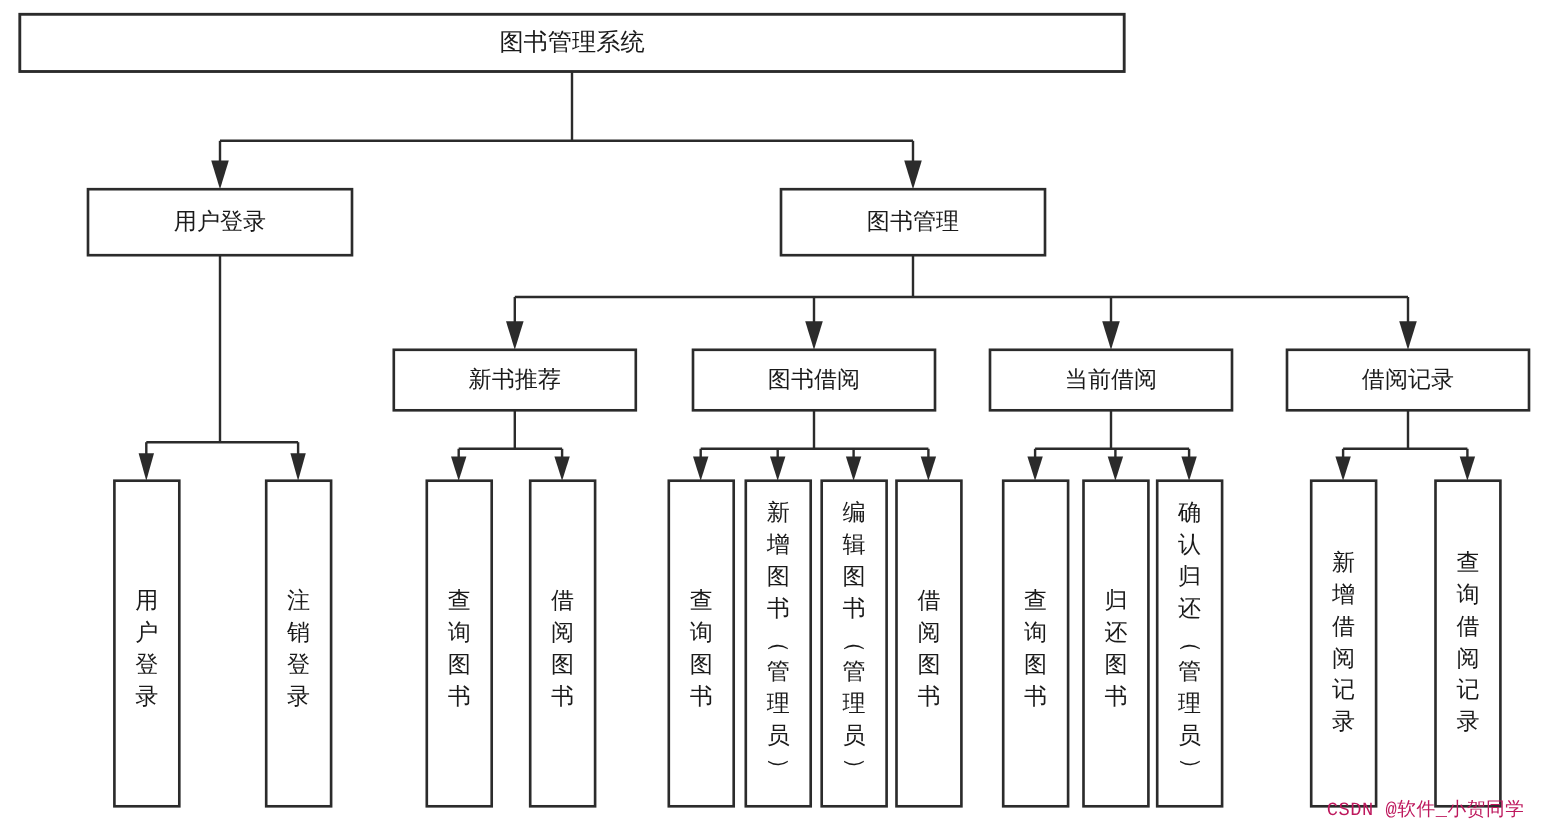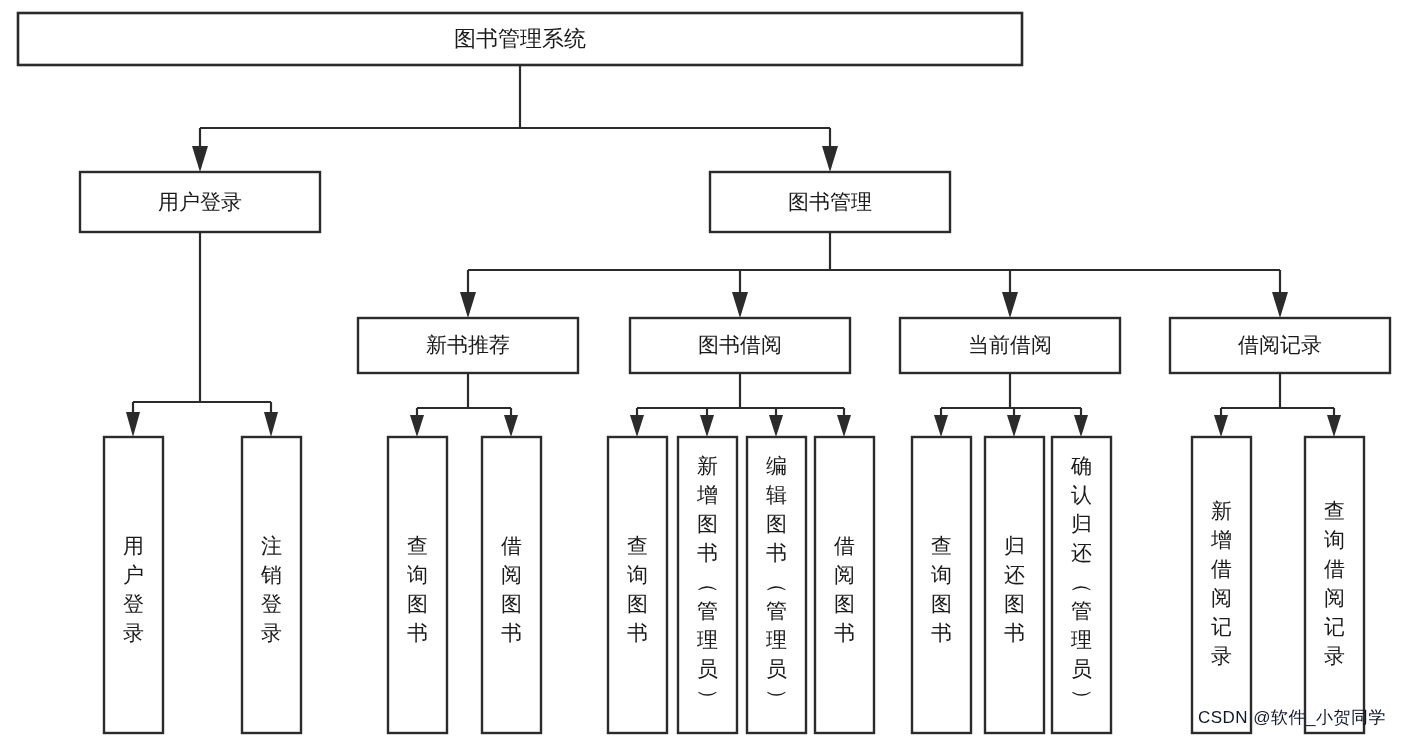--- a/index.html
+++ b/index.html
@@ -53,24 +53,24 @@
   .node-label.root-label { font-size: 22px; }
   .vert-label {
     font-family: "Liberation Sans", "DejaVu Sans", sans-serif;
     fill: #1a1a1a;
     font-size: 21px;
     text-anchor: middle;
   }
   .watermark {
     position: absolute;
     right: 12px;
-    bottom: 18px;
-    font-family: Liberation Sans, sans-serif;
+    bottom: 0;
+    font-family: Liberation Mono, monospace;
     font-size: 17px;
-    color: #0f172a;
+    color: #be185d;
     letter-spacing: 0.5px;
     white-space: nowrap;
     pointer-events: none;
   }
 </style>
 </head>
 <body>
 
 <div id="diagram-root">
 

